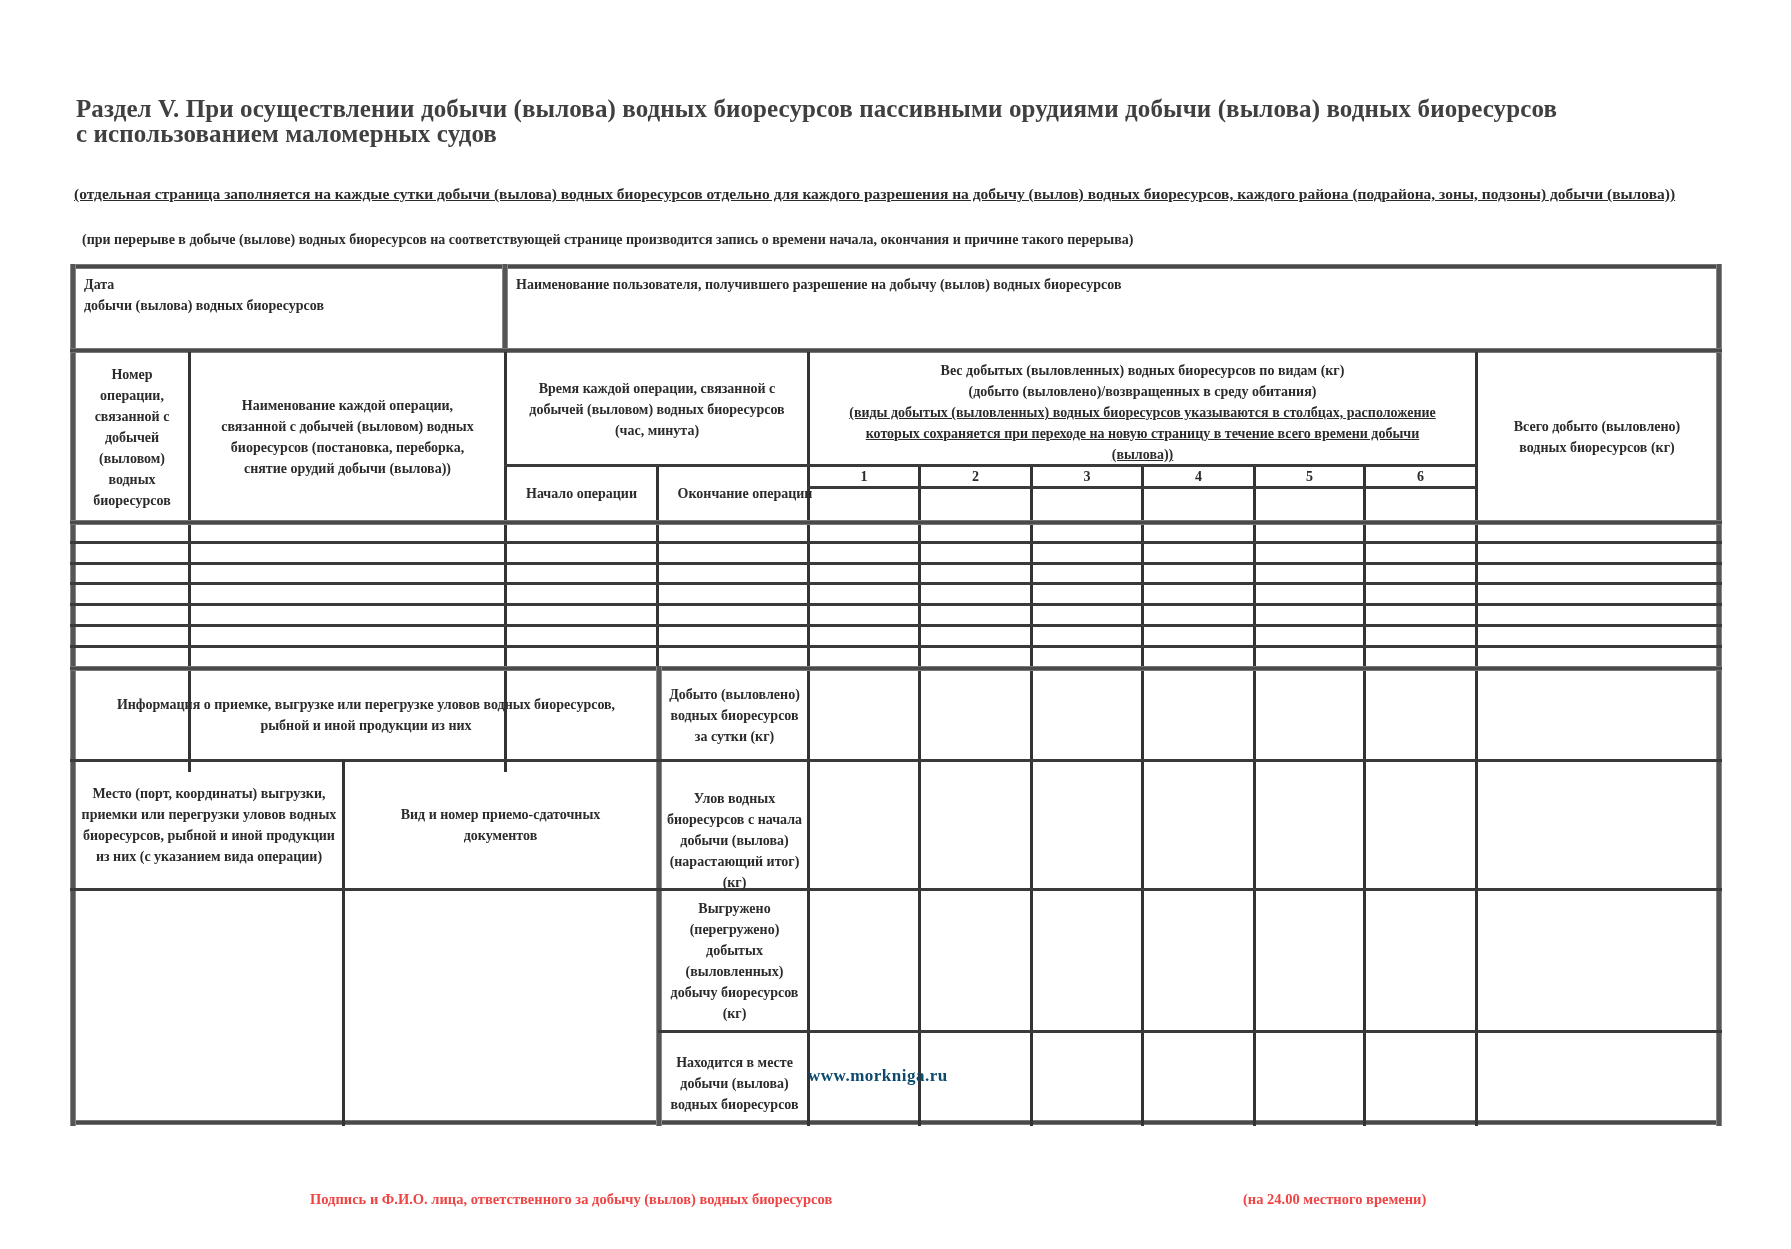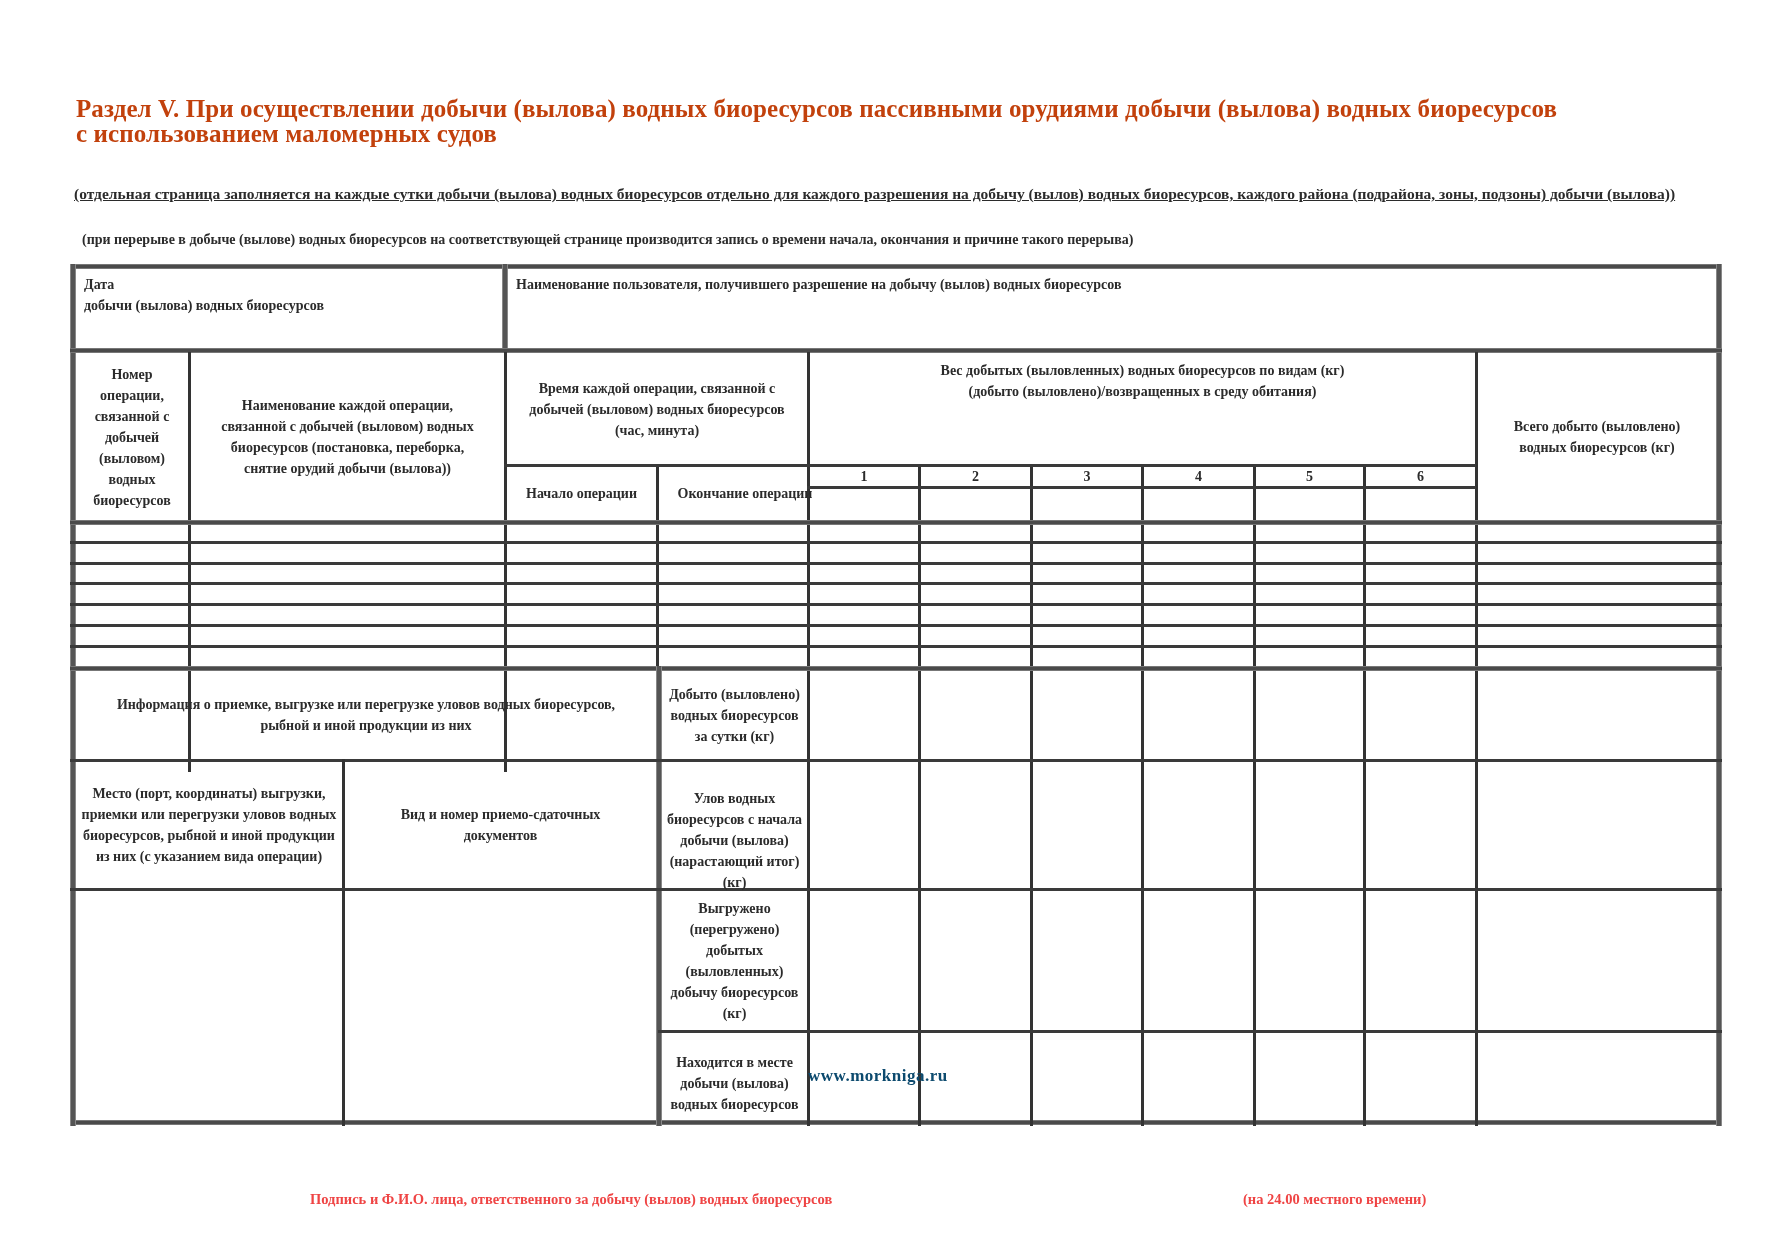--- a/index.html
+++ b/index.html
@@ -1,19 +1,19 @@
 <!DOCTYPE html>
 <html><head>
 <meta charset="utf-8">
 <style>
   html, body { margin: 0; padding: 0; background: #ffffff; }
   body { width: 1791px; height: 1249px; position: relative; overflow: hidden;
          font-family: "Liberation Serif", "DejaVu Serif", serif; color: #1a1a1a; }
   .title { position: absolute; left: 76px; top: 96px; width: 1560px;
-           font-size: 25px; font-weight: bold; line-height: 25px; color: #c2410c; letter-spacing: 0.1px; }
+           font-size: 25px; font-weight: bold; line-height: 25px; color: #404040; letter-spacing: 0.1px; }
   .note1 { position: absolute; left: 74px; top: 183px; width: 1640px;
            font-size: 15.5px; font-weight: bold; line-height: 21px; text-decoration: underline; color: #2b2b2b; }
   .note2 { position: absolute; left: 74px; top: 231px; width: 1640px;
            font-size: 14px; font-weight: bold; line-height: 18px; color: #2b2b2b; margin-left: 8px; }
 
   
   .frame { position: absolute; left: 70px; top: 264px; width: 1652px; height: 862px; }
   .cell { position: absolute; box-sizing: border-box; display: flex; align-items: center; justify-content: center;
           text-align: center; font-size: 14px; font-weight: bold; line-height: 21px; color: #2b2b2b; padding: 0 4px; }
   .cell.tl { align-items: flex-start; justify-content: flex-start; text-align: left; padding: 4px 8px; }
@@ -96,20 +96,21 @@
   </div>
   <div class="cell" style="left:437px;top:203px;width:149px;height:53px;">
     <span>Начало операции</span>
   </div>
   <div class="cell" style="left:589px;top:203px;width:172px;height:53px;text-align:right;">
     <span>Окончание операции</span>
   </div>
   <div class="cell" style="left:740px;top:90px;width:665px;height:110px;display:block;padding:6px 30px 0;">
     <div>Вес добытых (выловленных) водных биоресурсов по видам (кг)</div>
     <div>(добыто (выловлено)/возвращенных в среду обитания)</div>
+    <div class="u">(виды добытых (выловленных) водных биоресурсов указываются в столбцах, расположение которых сохраняется при переходе на новую страницу в течение всего времени добычи (вылова))</div>
   </div>
 
   <div class="cell" style="left:740px;top:203px;width:108px;height:19px;">1</div>
   <div class="cell" style="left:851px;top:203px;width:109px;height:19px;">2</div>
   <div class="cell" style="left:963px;top:203px;width:108px;height:19px;">3</div>
   <div class="cell" style="left:1074px;top:203px;width:109px;height:19px;">4</div>
   <div class="cell" style="left:1186px;top:203px;width:107px;height:19px;">5</div>
   <div class="cell" style="left:1296px;top:203px;width:109px;height:19px;">6</div>
 
   <div class="cell" style="left:1408px;top:90px;width:238px;height:166px;padding:0 20px;">

